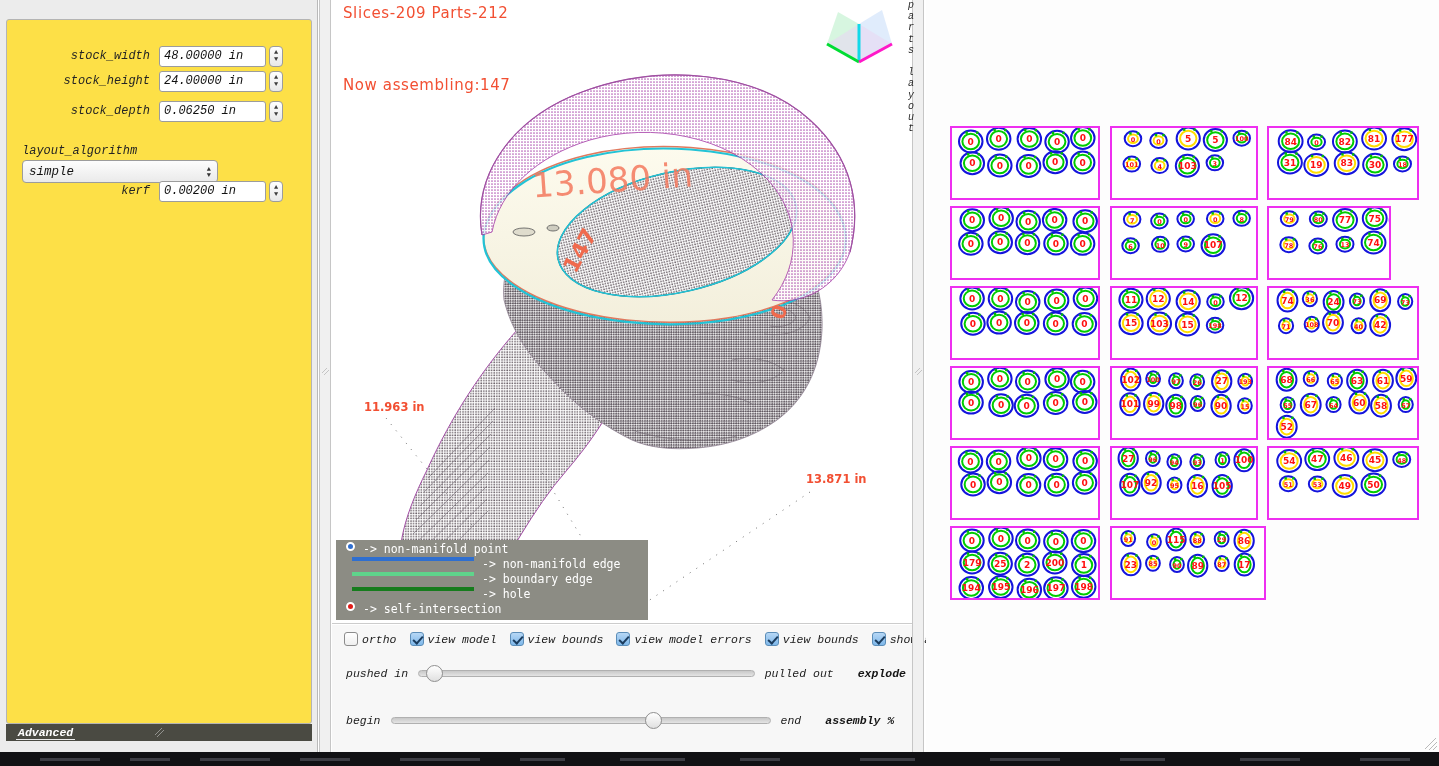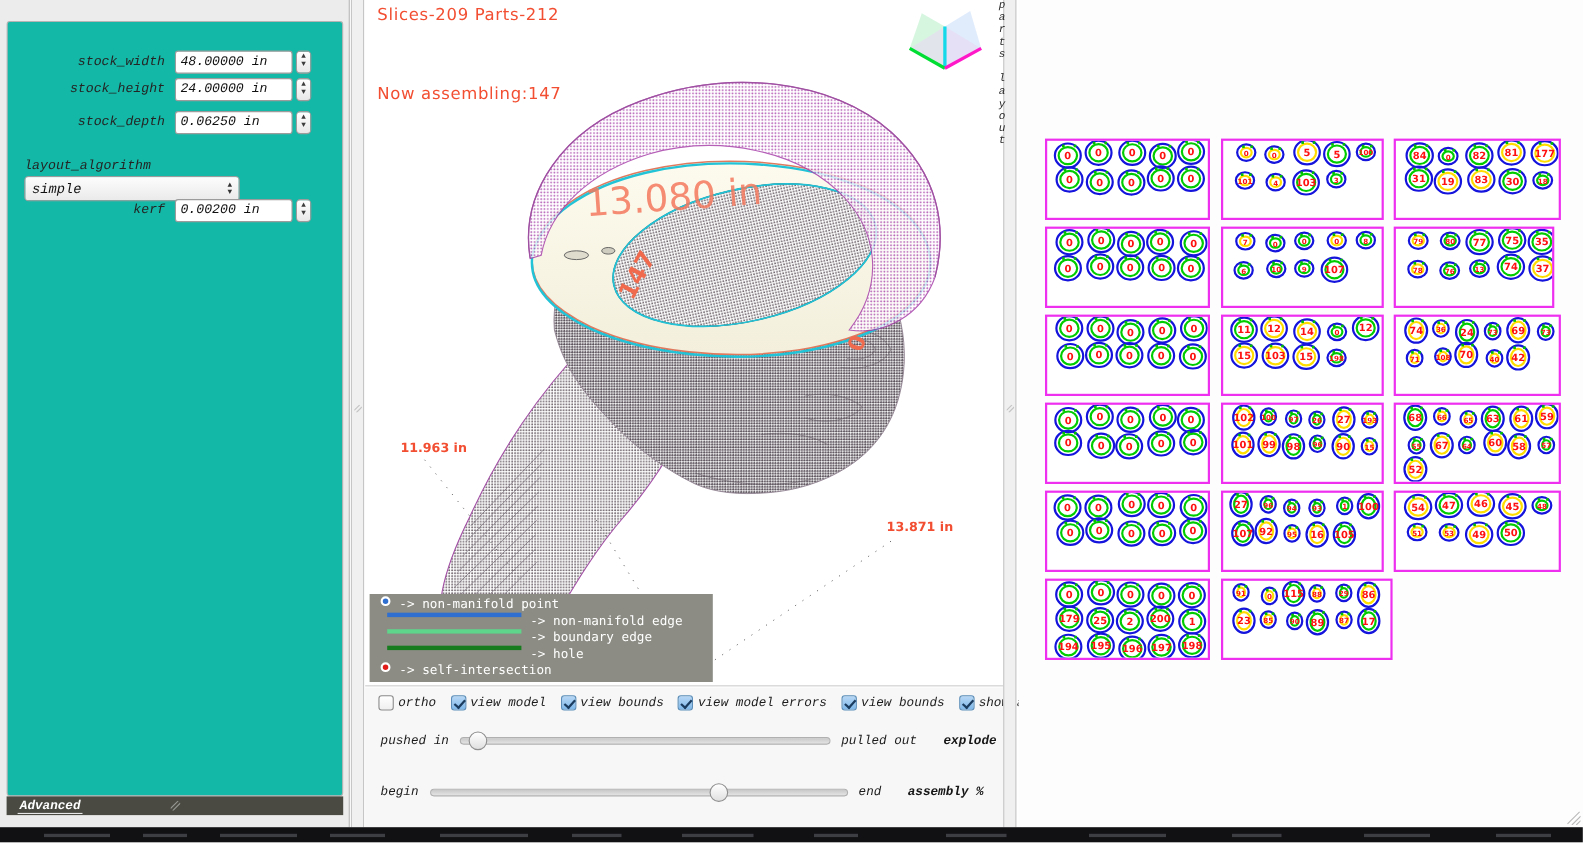--- a/index.html
+++ b/index.html
@@ -45,21 +45,21 @@
     cursor: default;
   }
   .tab.active {
     background: #8b8b8b;
     color: #1a1a1a;
     border-color: #7a7a7a;
   }
   .settings-box {
     position: absolute; left: 6px; top: 19px;
     width: 306px; height: 705px;
-    background: #14b8a6;
+    background: #fde047;
     border: 1px solid #b4b4b4;
     border-radius: 3px;
   }
   .field-row {
     position: absolute;
     display: flex; align-items: center;
     height: 22px;
   }
   .field-label {
     font-family: "Liberation Mono", monospace;
@@ -885,21 +885,21 @@
             <ellipse cx="73.69302892693925" cy="36.00570881460128" rx="4.879999999999999" ry="4.3" fill="none" stroke="#00cc00" stroke-width="2"></ellipse>
             <rect x="69.96702892693925" y="29.505708814601277" width="2.4" height="2.4" fill="#00c000"></rect>
             <rect x="77.41902892693925" y="29.505708814601277" width="2.4" height="2.4" fill="#00c000"></rect>
             <text x="73.69302892693925" y="39.20570881460128" text-anchor="middle" fill="#ff1010" font-family="&quot;DejaVu Sans&quot;, sans-serif" font-weight="bold" font-size="6.5">9</text>
             <ellipse cx="101.12390170098465" cy="37.207623587552284" rx="11.592" ry="11" fill="none" stroke="#1414dc" stroke-width="2"></ellipse>
             <ellipse cx="101.12390170098465" cy="37.207623587552284" rx="8.192" ry="7.8" fill="none" stroke="#00cc00" stroke-width="2"></ellipse>
             <rect x="95.90750170098465" y="27.207623587552284" width="2.4" height="2.4" fill="#00c000"></rect>
             <rect x="106.34030170098465" y="27.207623587552284" width="2.4" height="2.4" fill="#00c000"></rect>
             <text x="101.12390170098465" y="40.40762358755229" text-anchor="middle" fill="#ff1010" font-family="&quot;DejaVu Sans&quot;, sans-serif" font-weight="bold" font-size="9">107</text>
           </svg></div>
-        <div class="sheet" style="left: 341px; top: 206px; width: 146px; height: 74px;"><svg width="148" height="70" viewBox="0 0 148 70">
+        <div class="sheet" style="left: 341px; top: 206px; width: 124px; height: 74px;"><svg width="148" height="70" viewBox="0 0 148 70">
             <ellipse cx="20.322300864021432" cy="10.78759861029107" rx="8.52" ry="7.5" fill="none" stroke="#1414dc" stroke-width="2"></ellipse>
             <ellipse cx="20.322300864021432" cy="10.78759861029107" rx="5.119999999999999" ry="4.3" fill="none" stroke="#ffdd00" stroke-width="2"></ellipse>
             <rect x="16.488300864021433" y="4.28759861029107" width="2.4" height="2.4" fill="#00c000"></rect>
             <rect x="24.156300864021432" y="4.28759861029107" width="2.4" height="2.4" fill="#00c000"></rect>
             <text x="20.322300864021432" y="13.98759861029107" text-anchor="middle" fill="#ff1010" font-family="&quot;DejaVu Sans&quot;, sans-serif" font-weight="bold" font-size="6.5">79</text>
             <ellipse cx="49.34933381855922" cy="10.957777500598588" rx="8.52" ry="7.5" fill="none" stroke="#1414dc" stroke-width="2"></ellipse>
             <ellipse cx="49.34933381855922" cy="10.957777500598588" rx="5.119999999999999" ry="4.3" fill="none" stroke="#00cc00" stroke-width="2"></ellipse>
             <rect x="45.51533381855921" y="4.4577775005985885" width="2.4" height="2.4" fill="#00c000"></rect>
             <rect x="53.18333381855921" y="4.4577775005985885" width="2.4" height="2.4" fill="#00c000"></rect>
             <text x="49.34933381855922" y="14.157777500598588" text-anchor="middle" fill="#ff1010" font-family="&quot;DejaVu Sans&quot;, sans-serif" font-weight="bold" font-size="6.5">80</text>

